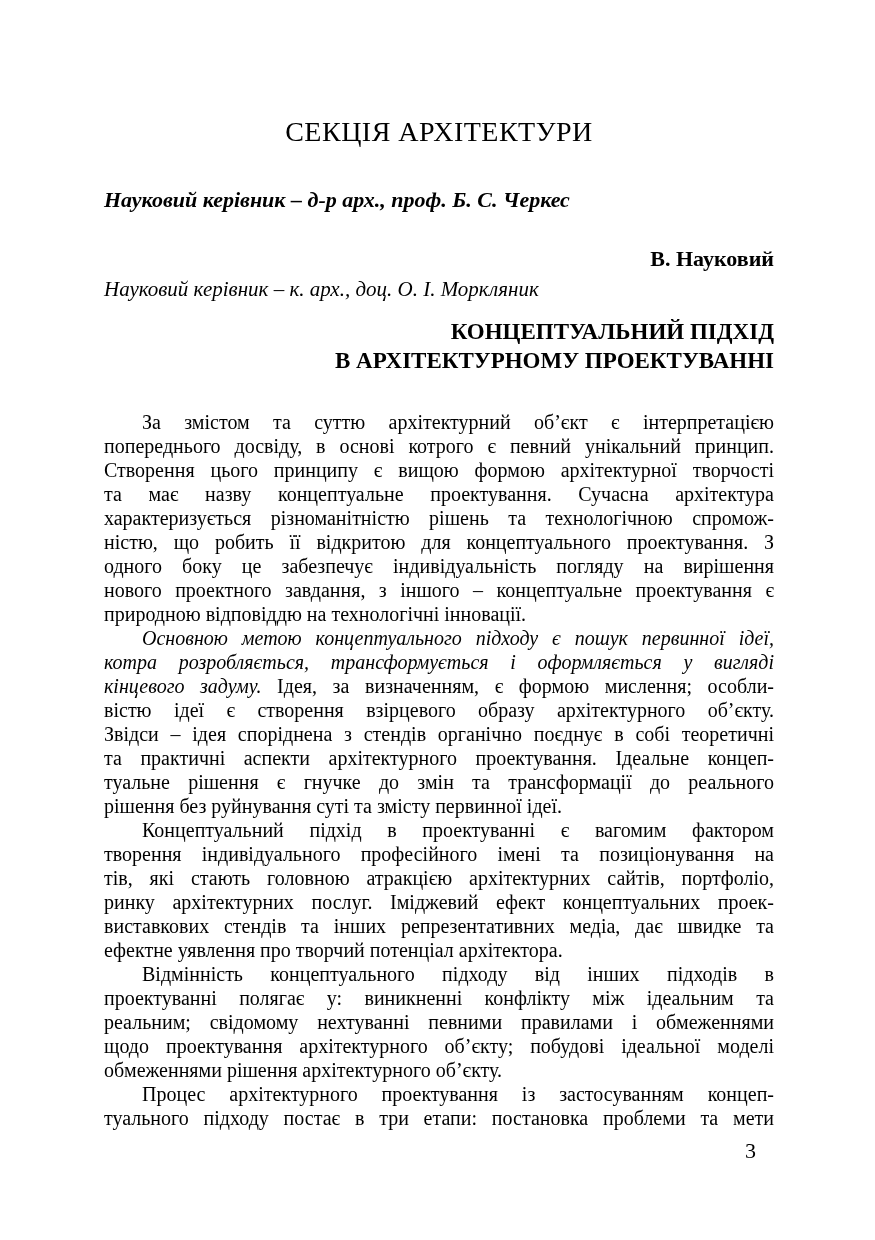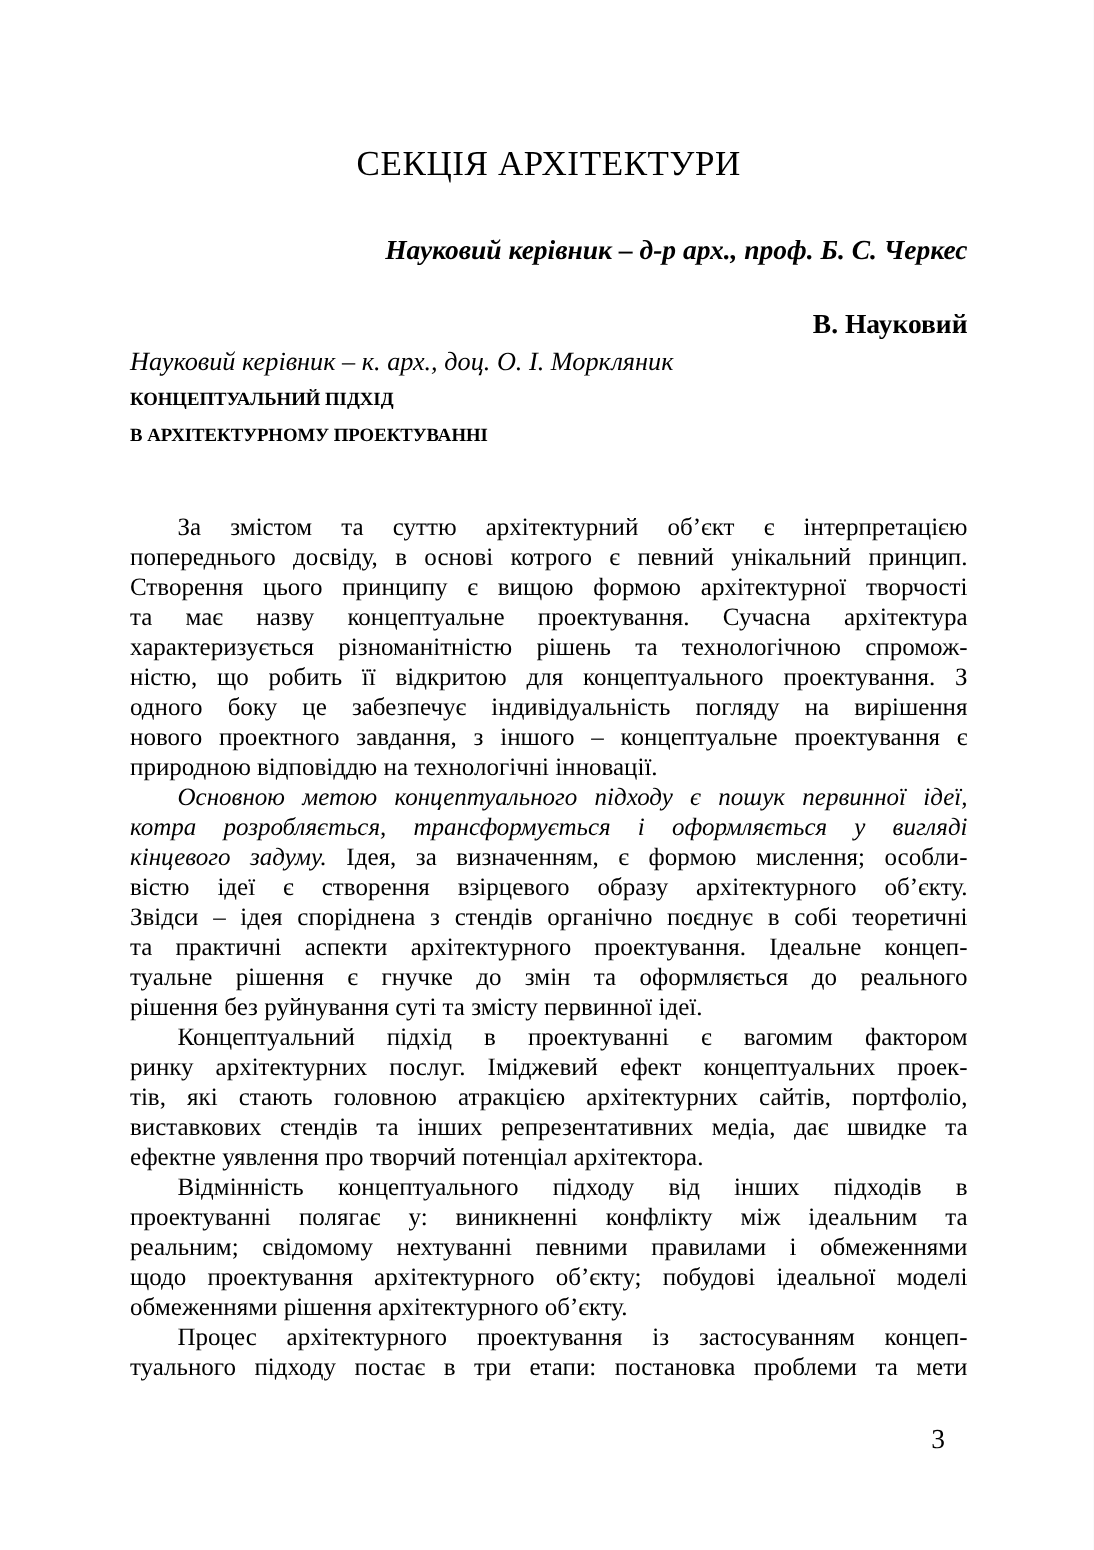--- a/index.html
+++ b/index.html
@@ -26,41 +26,41 @@
   }
   .section-title {
     top: 116px;
     text-align: center;
     font-size: 28px;
     font-weight: normal;
     letter-spacing: 0.5px;
   }
   .section-advisor {
     top: 187px;
-    text-align: right;
+    text-align: left;
     font-size: 22px;
     font-weight: bold;
     font-style: italic;
   }
   .author-name {
     top: 246px;
     text-align: right;
     font-size: 22px;
     font-weight: bold;
   }
   .author-advisor {
     top: 277px;
     text-align: left;
     font-size: 21px;
     font-style: italic;
   }
   .article-title {
-    top: 306px;
-    text-align: left;
-    font-size: 15px;
+    top: 317px;
+    text-align: right;
+    font-size: 23px;
     font-weight: bold;
     line-height: 29px;
   }
   .body-text {
     top: 410px;
     font-size: 20px;
     line-height: 24px;
   }
   .para { margin: 0; }
   .line {
@@ -110,27 +110,28 @@
         <div class="line"><span>нового проектного завдання, з іншого – концептуальне проектування є</span></div>
         <div class="line last"><span>природною відповіддю на технологічні інновації.</span></div>
       </div>
       <div class="para">
         <div class="line first"><span class="it">Основною метою концептуального підходу є пошук первинної ідеї,</span></div>
         <div class="line"><span class="it">котра розробляється, трансформується і оформляється у вигляді</span></div>
         <div class="line"><span class="it">кінцевого задуму.</span><span> Ідея, за визначенням, є формою мислення; особли-</span></div>
         <div class="line"><span>вістю ідеї є створення взірцевого образу архітектурного об’єкту.</span></div>
         <div class="line"><span>Звідси – ідея споріднена з стендів органічно поєднує в собі теоретичні</span></div>
         <div class="line"><span>та практичні аспекти архітектурного проектування. Ідеальне концеп-</span></div>
-        <div class="line"><span>туальне рішення є гнучке до змін та оформляється до реального</span></div>
+        <div class="line"><span>туальне рішення є гнучке до змін та трансформації до реального</span></div>
         <div class="line last"><span>рішення без руйнування суті та змісту первинної ідеї.</span></div>
       </div>
       <div class="para">
         <div class="line first"><span>Концептуальний підхід в проектуванні є вагомим фактором</span></div>
+        <div class="line"><span>творення індивідуального професійного імені та позиціонування на</span></div>
+        <div class="line"><span>тів, які стають головною атракцією архітектурних сайтів, портфоліо,</span></div>
         <div class="line"><span>ринку архітектурних послуг. Іміджевий ефект концептуальних проек-</span></div>
-        <div class="line"><span>тів, які стають головною атракцією архітектурних сайтів, портфоліо,</span></div>
         <div class="line"><span>виставкових стендів та інших репрезентативних медіа, дає швидке та</span></div>
         <div class="line last"><span>ефектне уявлення про творчий потенціал архітектора.</span></div>
       </div>
       <div class="para">
         <div class="line first"><span>Відмінність концептуального підходу від інших підходів в</span></div>
         <div class="line"><span>проектуванні полягає у: виникненні конфлікту між ідеальним та</span></div>
         <div class="line"><span>реальним; свідомому нехтуванні певними правилами і обмеженнями</span></div>
         <div class="line"><span>щодо проектування архітектурного об’єкту; побудові ідеальної моделі</span></div>
         <div class="line last"><span>обмеженнями рішення архітектурного об’єкту.</span></div>
       </div>

